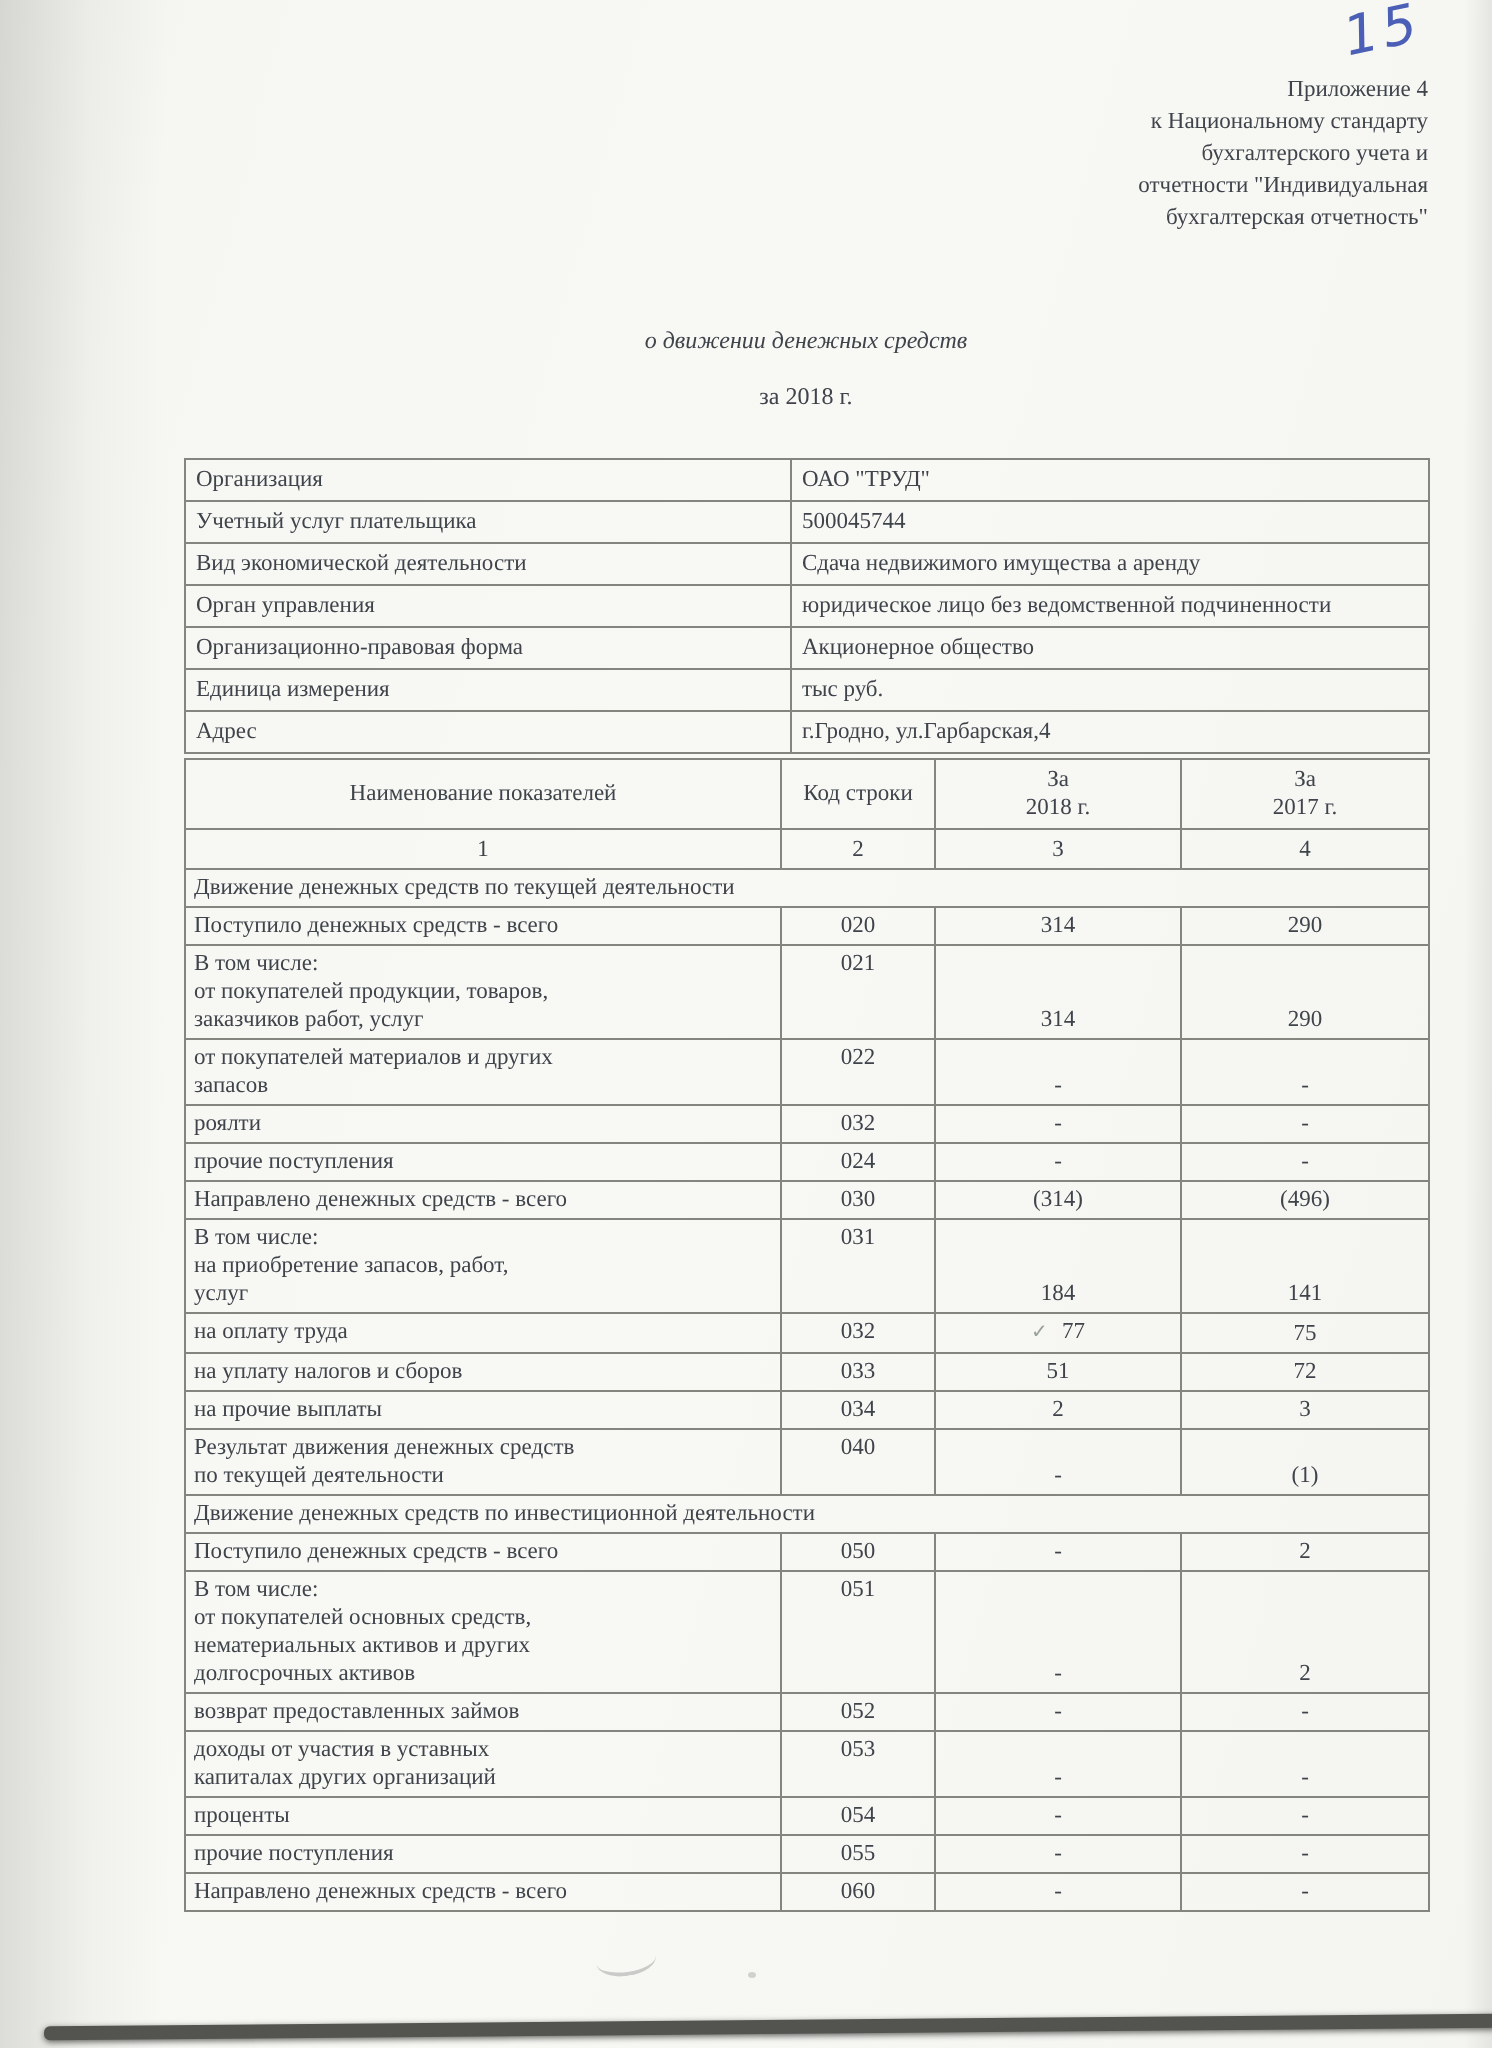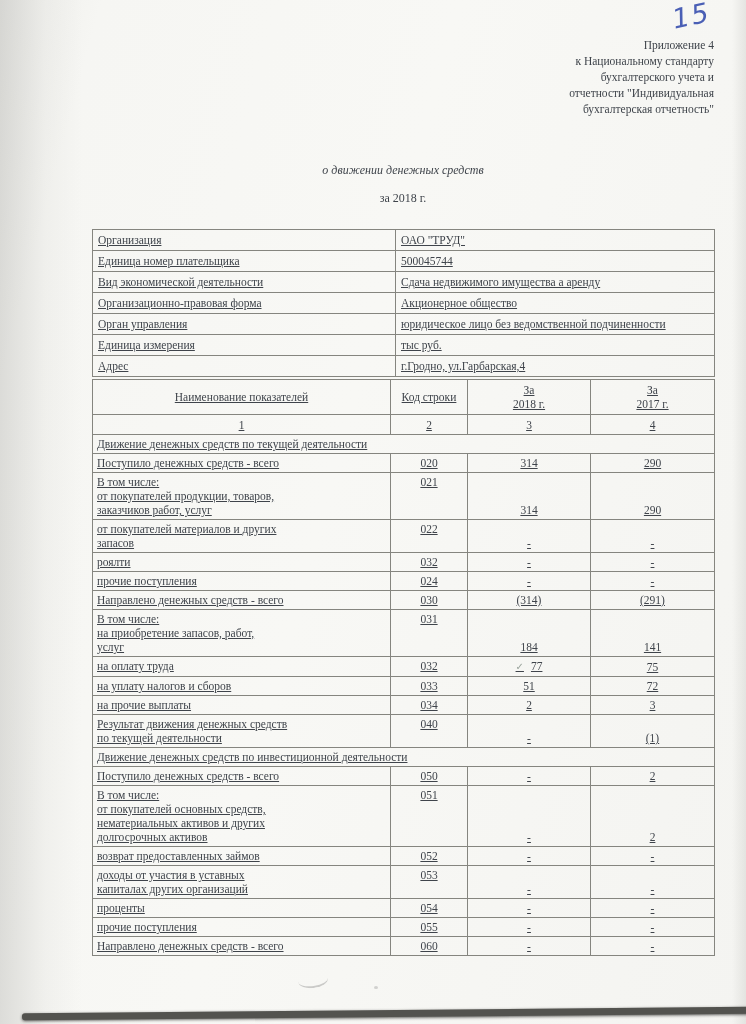--- a/index.html
+++ b/index.html
@@ -27,21 +27,21 @@
   }
   .appendix {
     position:absolute; top:37px; right:32px; text-align:right;
     font-size:11.5px; line-height:16px; white-space:pre-line;
   }
   .title-block { position:absolute; top:148px; left:92px; width:622px; text-align:center; }
   .title   { font-size:16px; font-weight:bold; letter-spacing:2px; }
   .subtitle{ margin-top:15px; font-size:12px;font-style:italic; }
   .period  { margin-top:13px; font-size:12px; }
 
-  table { border-collapse:collapse; table-layout:fixed;text-decoration:underline; }
+  table { border-collapse:collapse; table-layout:fixed; }
   td, th { border:1px solid #85857f; }
 
   .org-table { position:absolute; top:229px; left:92px; width:622px; font-size:11.5px; }
   .org-table td { padding:2px 5px; height:16px; line-height:14.5px; overflow:hidden; }
 
   .main-table { position:absolute; top:379px; left:92px; width:622px; font-size:11.5px; }
   .main-table th {
     font-weight:normal; text-align:center; vertical-align:middle;
     white-space:pre-line; padding:3px 4px; line-height:14px;
   }
@@ -92,34 +92,34 @@
     <colgroup>
         <col style="width:303px">
         <col style="width:319px">
       </colgroup>
     <tbody id="org-body">
         <tr>
           <td>Организация</td>
           <td>ОАО "ТРУД"</td>
         </tr>
         <tr>
-          <td>Единица номер плательщика</td>
+          <td>Учетный услуг плательщика</td>
           <td>500045744</td>
         </tr>
         <tr>
           <td>Вид экономической деятельности</td>
           <td>Сдача недвижимого имущества а аренду</td>
         </tr>
         <tr>
+          <td>Орган управления</td>
+          <td>юридическое лицо без ведомственной подчиненности</td>
+        </tr>
+        <tr>
           <td>Организационно-правовая форма</td>
           <td>Акционерное общество</td>
-        </tr>
-        <tr>
-          <td>Орган управления</td>
-          <td>юридическое лицо без ведомственной подчиненности</td>
         </tr>
         <tr>
           <td>Единица измерения</td>
           <td>тыс руб.</td>
         </tr>
         <tr>
           <td>Адрес</td>
           <td>г.Гродно, ул.Гарбарская,4</td>
         </tr>
       </tbody>
@@ -182,21 +182,21 @@
         <tr>
           <td class="lbl">прочие поступления</td>
           <td class="code">024</td>
           <td class="num">-</td>
           <td class="num">-</td>
         </tr>
         <tr>
           <td class="lbl">Направлено денежных средств - всего</td>
           <td class="code">030</td>
           <td class="num">(314)</td>
-          <td class="num">(291)</td>
+          <td class="num">(496)</td>
         </tr>
         <tr>
           <td class="lbl">В том числе:
 на приобретение запасов, работ,
 услуг</td>
           <td class="code">031</td>
           <td class="num">184</td>
           <td class="num">141</td>
         </tr>
         <tr>

